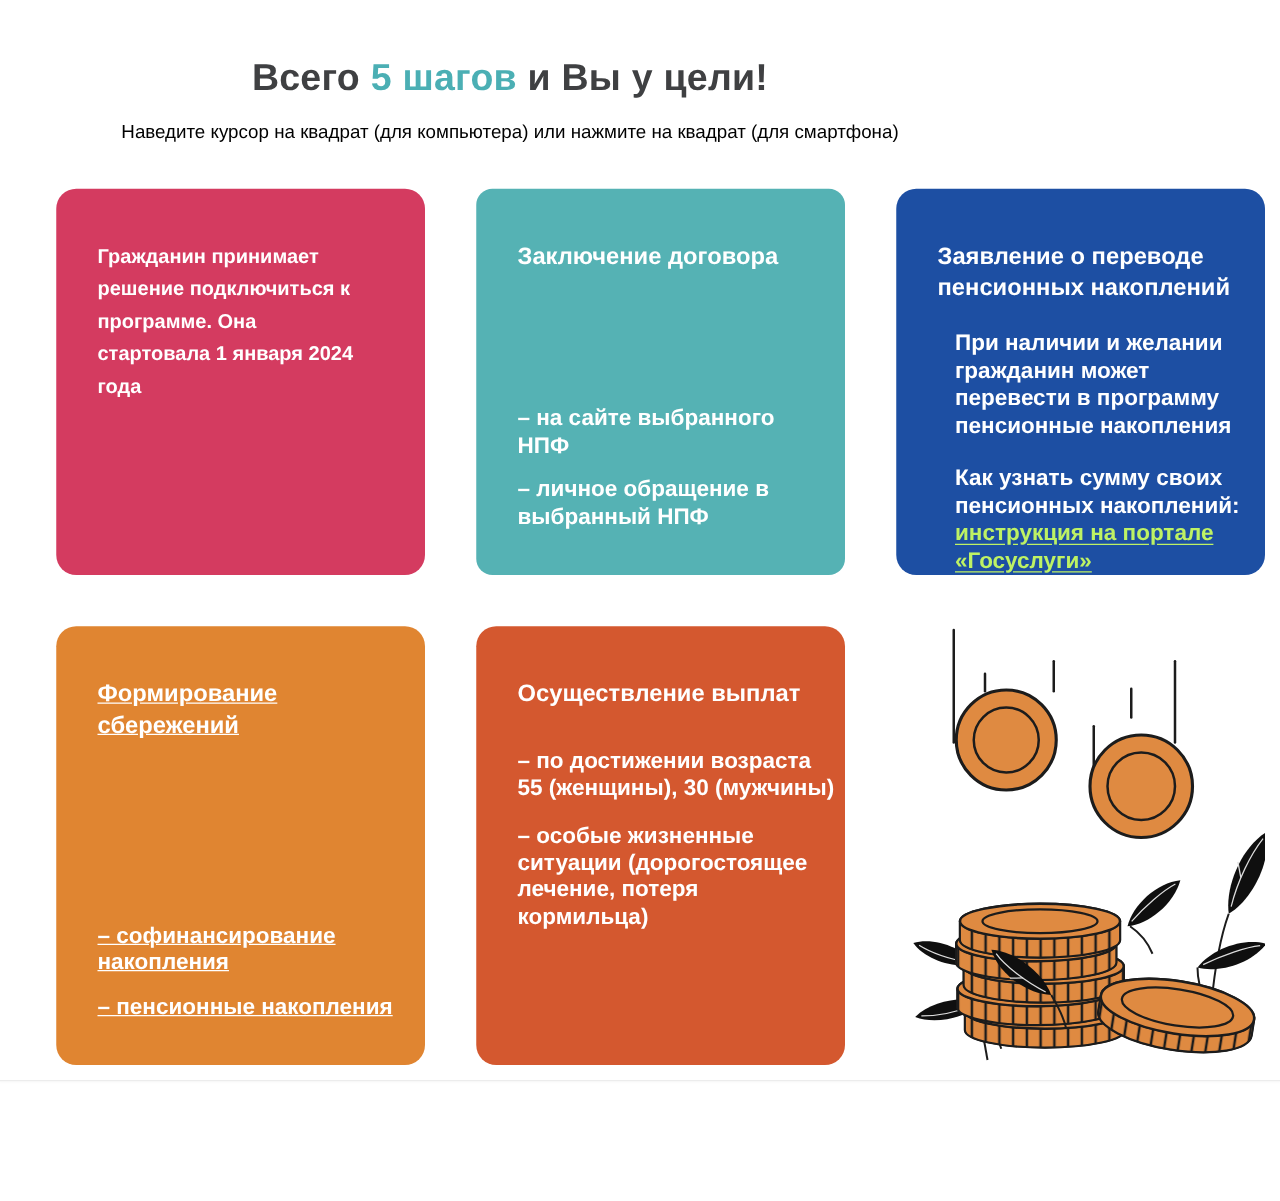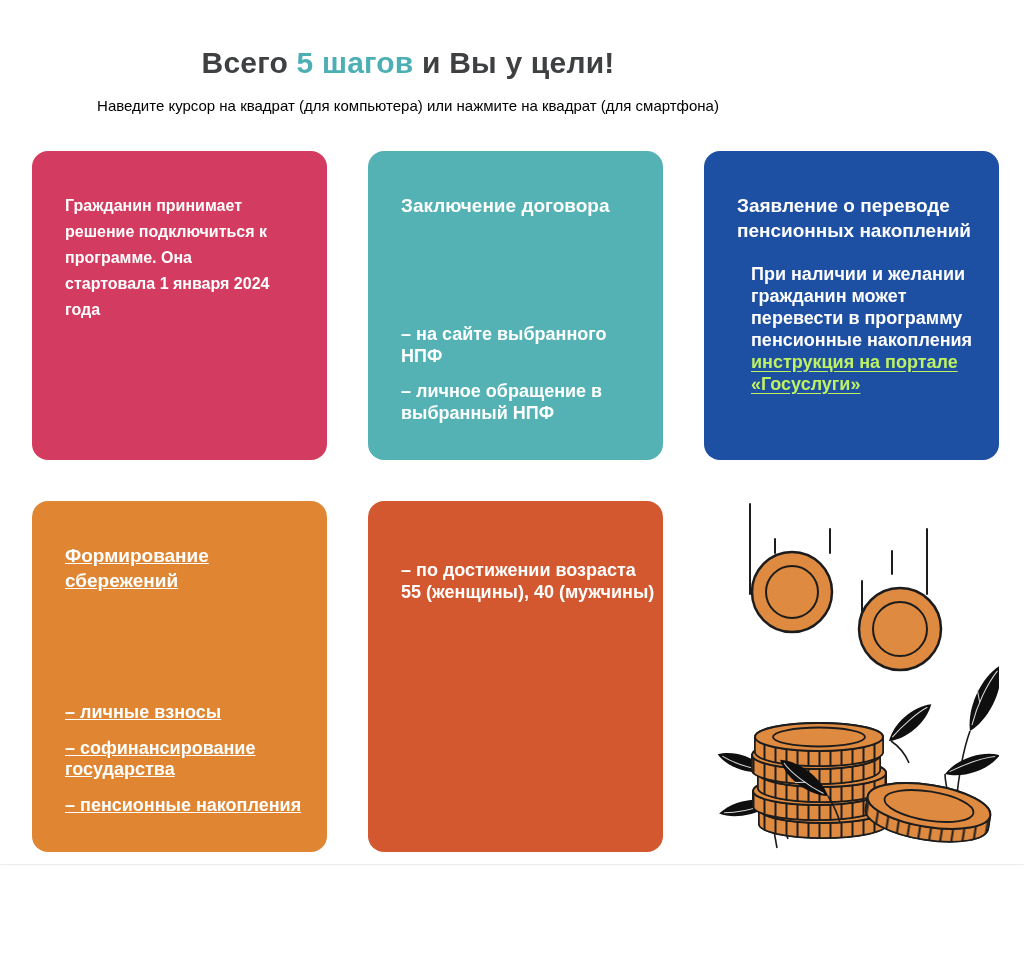--- a/index.html
+++ b/index.html
@@ -13,33 +13,33 @@
   .header { padding-top:46px; text-align:center; }
   .page-title {
     font-size:30px; font-weight:700; color:#3f4042;
     letter-spacing:0.2px; margin-bottom:17px;
   }
   .page-title .accent { color:#4bafb4; }
   .subtitle {
     font-size:15px; color:#000000; font-weight:400; margin-bottom:37px;
   }
   .grid {
-    margin-left:32px; width:939px;
+    margin-left:45px; width:939px;
     display:grid;
     grid-template-columns:295px 295px 295px;
     grid-template-rows:309px 351px;
     column-gap:27px; row-gap:21px;gap:41px;
   }
   .card {
     border-radius:16px; color:#ffffff;
     padding:42px 16px 36px 33px;
     display:flex; flex-direction:column;
   }
   .card-pink   { background:#d43b60; }
-  .card-teal   { background:#55b2b4; }
+  .card-teal   { background:#55b2b4;border-radius:13px; }
   .card-blue   { background:#1d4fa3;align-items:flex-end; }
   .card-orange { background:#e08531; padding-right:8px;text-decoration:underline; }
   .card-red    { background:#d4582f; padding-right:8px; }
   .card-title {
     font-size:19px; font-weight:700; line-height:1.33; max-width:246px;
   }
   .card-lead {
     font-size:16px; font-weight:700; line-height:26px; max-width:208px;
   }
   .card-body, .card-item, .link-intro, .card-link {
@@ -88,35 +88,37 @@
       <div class="card-title">Заключение договора</div>
       <div class="push-bottom">
         <div class="card-item">– на сайте выбранного НПФ</div>
         <div class="card-item">– личное обращение в выбранный НПФ</div>
       </div>
     </div>
 
     <div class="card card-blue">
       <div class="card-title">Заявление о переводе пенсионных накоплений</div>
       <div class="card-body">При наличии и желании гражданин может перевести в программу пенсионные накопления</div>
+      <div class="link-intro">Как узнать сумму своих пенсионных накоплений:</div>
       <a class="card-link">инструкция на портале «Госуслуги»</a>
     </div>
 
     <div class="card card-orange">
       <div class="card-title">Формирование сбережений</div>
       <div class="push-bottom">
-        <div class="card-item">– личные взносы</div>
-        <div class="card-item">– софинансирование государства</div>
+        <div class="card-item">– софинансирование накопления</div>
         <div class="card-item">– пенсионные накопления</div>
       </div>
     </div>
 
     <div class="card card-red">
+      <div class="card-title">Осуществление выплат</div>
       <div>
-        <div class="card-item">– по достижении возраста 55 (женщины), 40 (мужчины)</div>
+        <div class="card-item">– по достижении возраста 55 (женщины), 30 (мужчины)</div>
+        <div class="card-item">– особые жизненные ситуации (дорогостоящее лечение, потеря кормильца)</div>
       </div>
     </div>
 
     <div class="illustration-cell">
       <svg width="295" height="351" viewBox="0 0 295 351">
         <defs>
           <pattern id="ridge" patternUnits="userSpaceOnUse" width="11" height="60">
             <rect width="11" height="60" fill="#df8a41"></rect>
             <line x1="5.5" y1="0" x2="5.5" y2="60" stroke="#1c1c1c" stroke-width="2"></line>
           </pattern>

